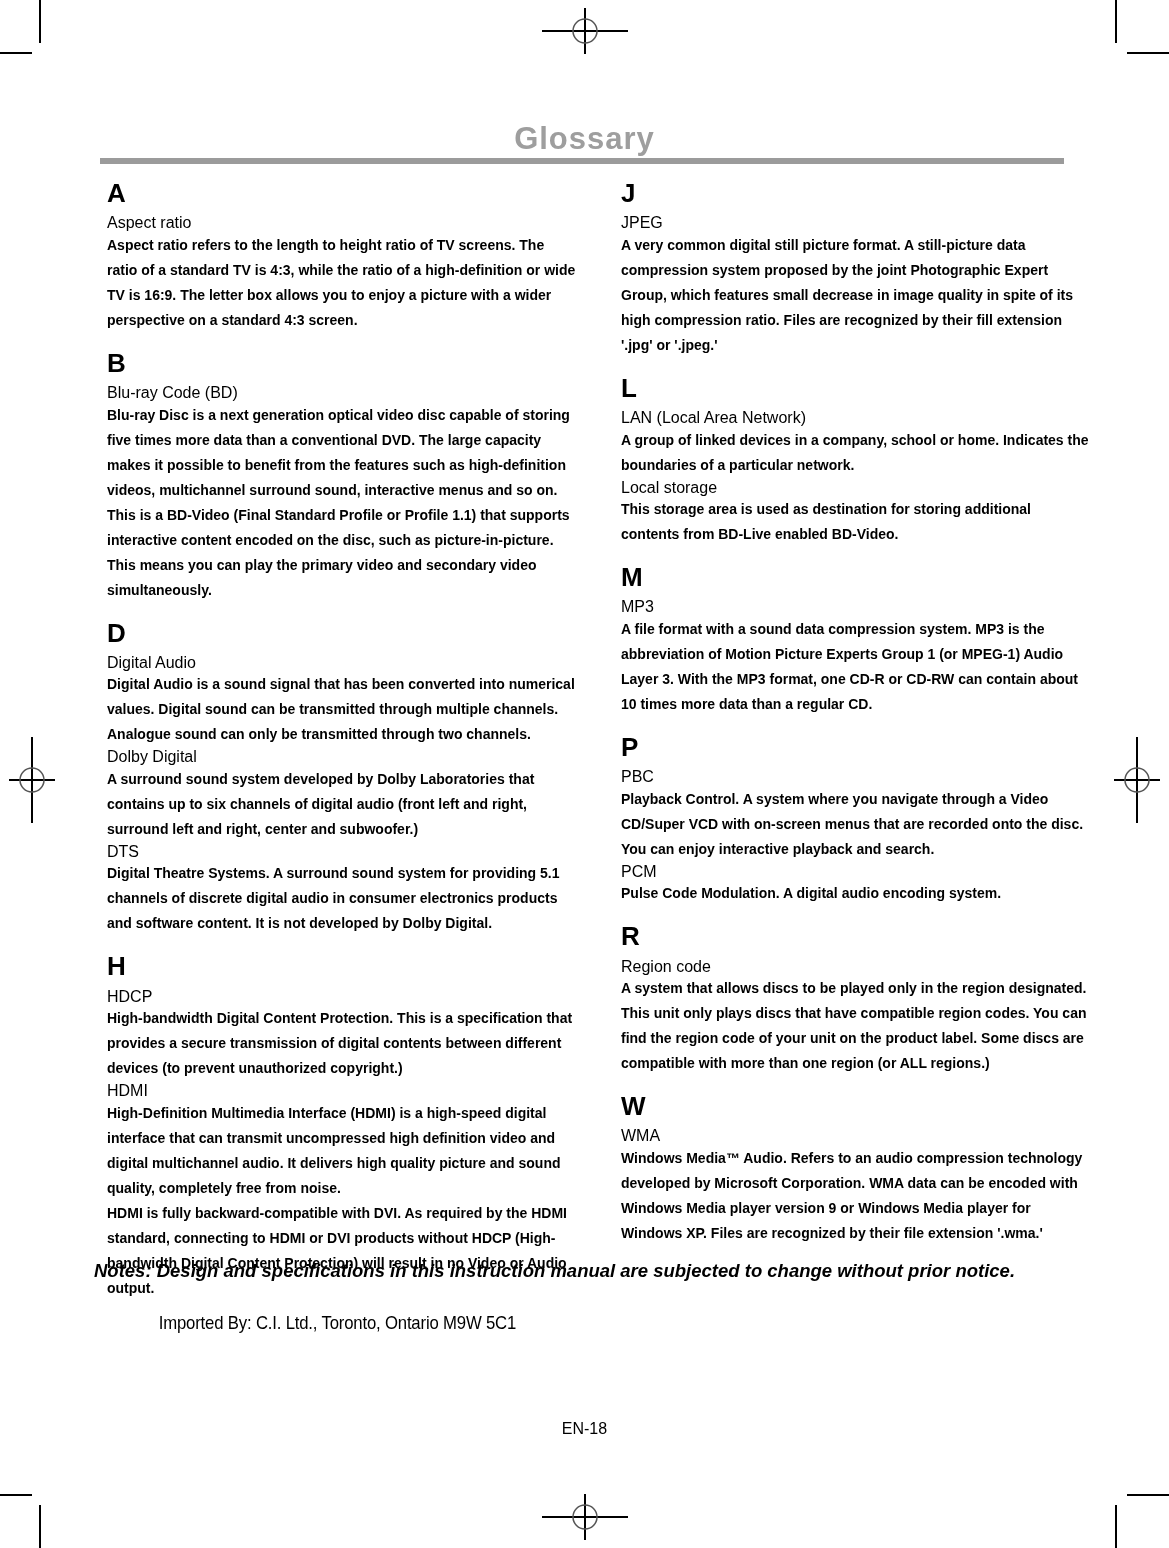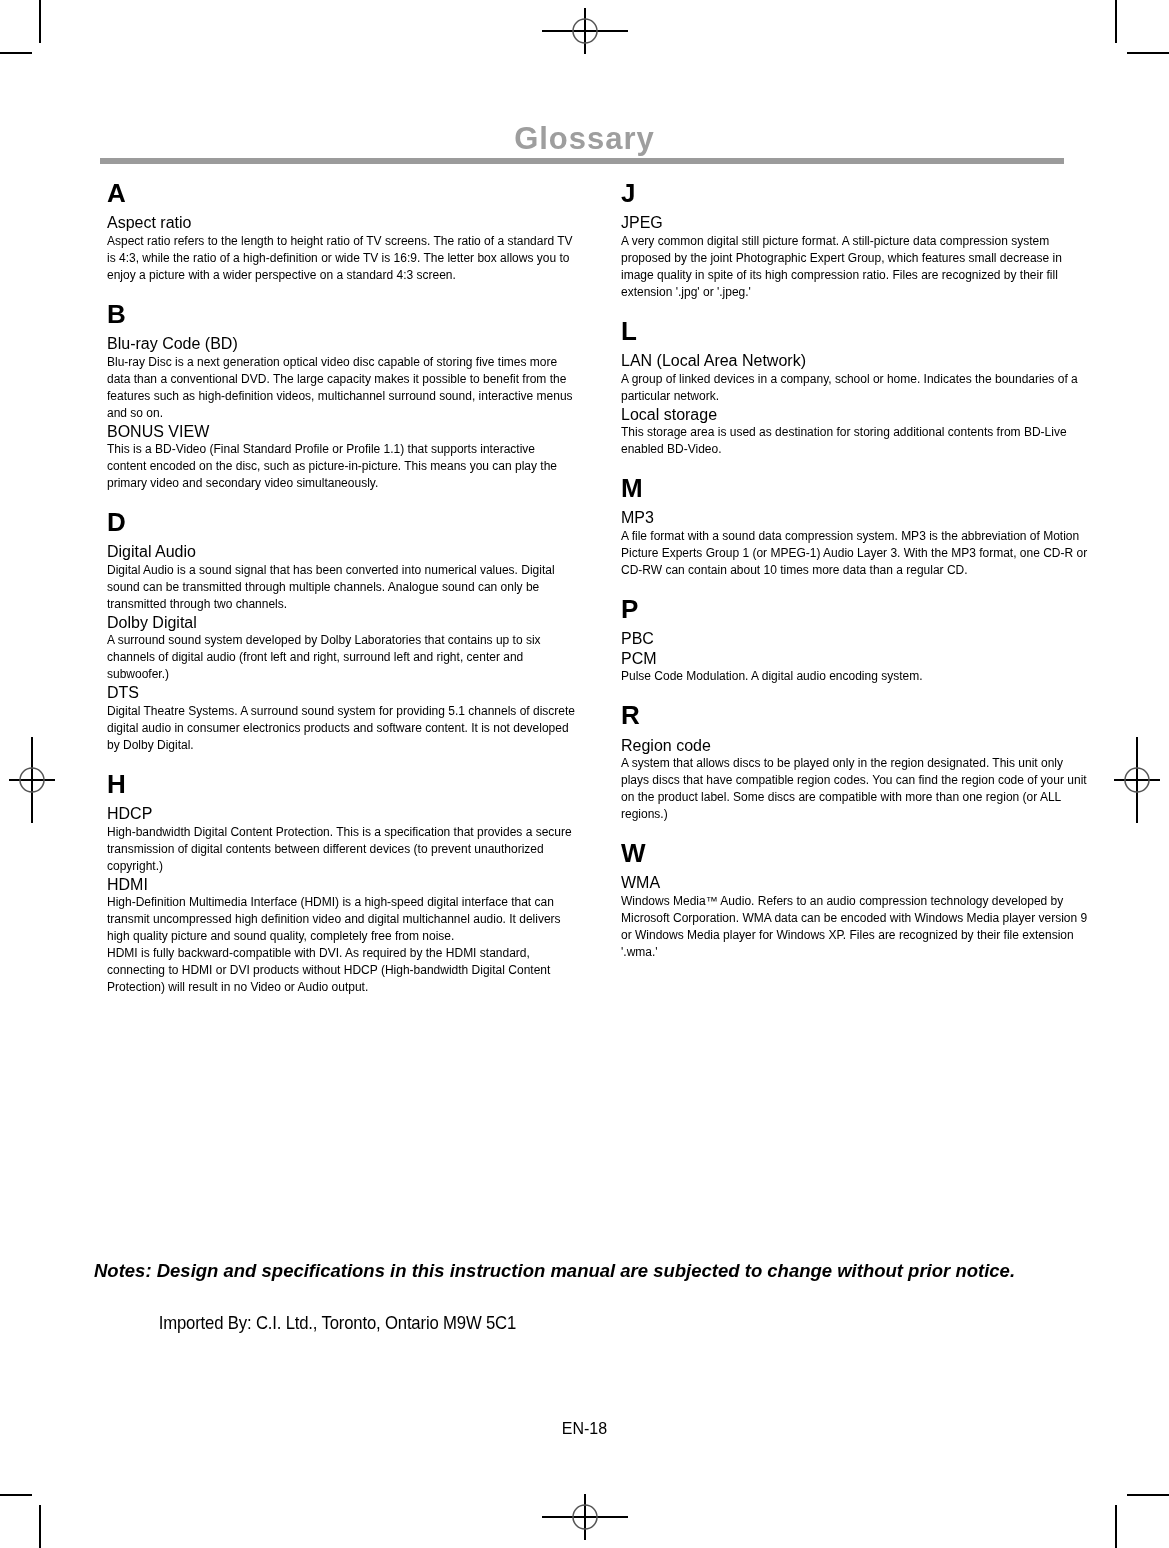--- a/index.html
+++ b/index.html
@@ -62,23 +62,24 @@
     font-weight:bold;
     line-height:1.05;
     margin-bottom:6px;
   }
   .term{
     font-size:16px;
     font-weight:normal;
     line-height:19.5px;
   }
   .definition{
-    font-size:12px;
-    line-height:17px;
+    font-size:14px;
+    line-height:25px;
     white-space:pre-line;
+    font-weight:bold;
   }
   
   .notes-block{
     position:absolute;
     left:94px;top:1256px;
     width:948px;
     font-size:18.5px;
     font-weight:bold;
     font-style:italic;
     line-height:30px;
@@ -148,21 +149,20 @@
     <div class="col" id="left-col">
         <section class="glossary-section">
           <div class="letter-heading">A</div>
           <div class="term">Aspect ratio</div>
           <div class="definition">Aspect ratio refers to the length to height ratio of TV screens. The ratio of a standard TV is 4:3, while the ratio of a high-definition or wide TV is 16:9. The letter box allows you to enjoy a picture with a wider perspective on a standard 4:3 screen.</div>
         </section>
         <section class="glossary-section">
           <div class="letter-heading">B</div>
           <div class="term">Blu-ray Code (BD)</div>
           <div class="definition">Blu-ray Disc is a next generation optical video disc capable of storing five times more data than a conventional DVD. The large capacity makes it possible to benefit from the features such as high-definition videos, multichannel surround sound, interactive menus and so on.</div>
-          <div class="term">BONUS VIEW</div>
           <div class="definition">This is a BD-Video (Final Standard Profile or Profile 1.1) that supports interactive content encoded on the disc, such as picture-in-picture. This means you can play the primary video and secondary video simultaneously.</div>
         </section>
         <section class="glossary-section">
           <div class="letter-heading">D</div>
           <div class="term">Digital Audio</div>
           <div class="definition">Digital Audio is a sound signal that has been converted into numerical values. Digital sound can be transmitted through multiple channels. Analogue sound can only be transmitted through two channels.</div>
           <div class="term">Dolby Digital</div>
           <div class="definition">A surround sound system developed by Dolby Laboratories that contains up to six channels of digital audio (front left and right, surround left and right, center and subwoofer.)</div>
           <div class="term">DTS</div>
           <div class="definition">Digital Theatre Systems. A surround sound system for providing 5.1 channels of discrete digital audio in consumer electronics products and software content. It is not developed by Dolby Digital.</div>
@@ -190,20 +190,21 @@
           <div class="definition">This storage area is used as destination for storing additional contents from BD-Live enabled BD-Video.</div>
         </section>
         <section class="glossary-section">
           <div class="letter-heading">M</div>
           <div class="term">MP3</div>
           <div class="definition">A file format with a sound data compression system. MP3 is the abbreviation of Motion Picture Experts Group 1 (or MPEG-1) Audio Layer 3. With the MP3 format, one CD-R or CD-RW can contain about 10 times more data than a regular CD.</div>
         </section>
         <section class="glossary-section">
           <div class="letter-heading">P</div>
           <div class="term">PBC</div>
+          <div class="definition">Playback Control. A system where you navigate through a Video CD/Super VCD with on-screen menus that are recorded onto the disc. You can enjoy interactive playback and search.</div>
           <div class="term">PCM</div>
           <div class="definition">Pulse Code Modulation. A digital audio encoding system.</div>
         </section>
         <section class="glossary-section">
           <div class="letter-heading">R</div>
           <div class="term">Region code</div>
           <div class="definition">A system that allows discs to be played only in the region designated. This unit only plays discs that have compatible region codes. You can find the region code of your unit on the product label. Some discs are compatible with more than one region (or ALL regions.)</div>
         </section>
         <section class="glossary-section">
           <div class="letter-heading">W</div>

